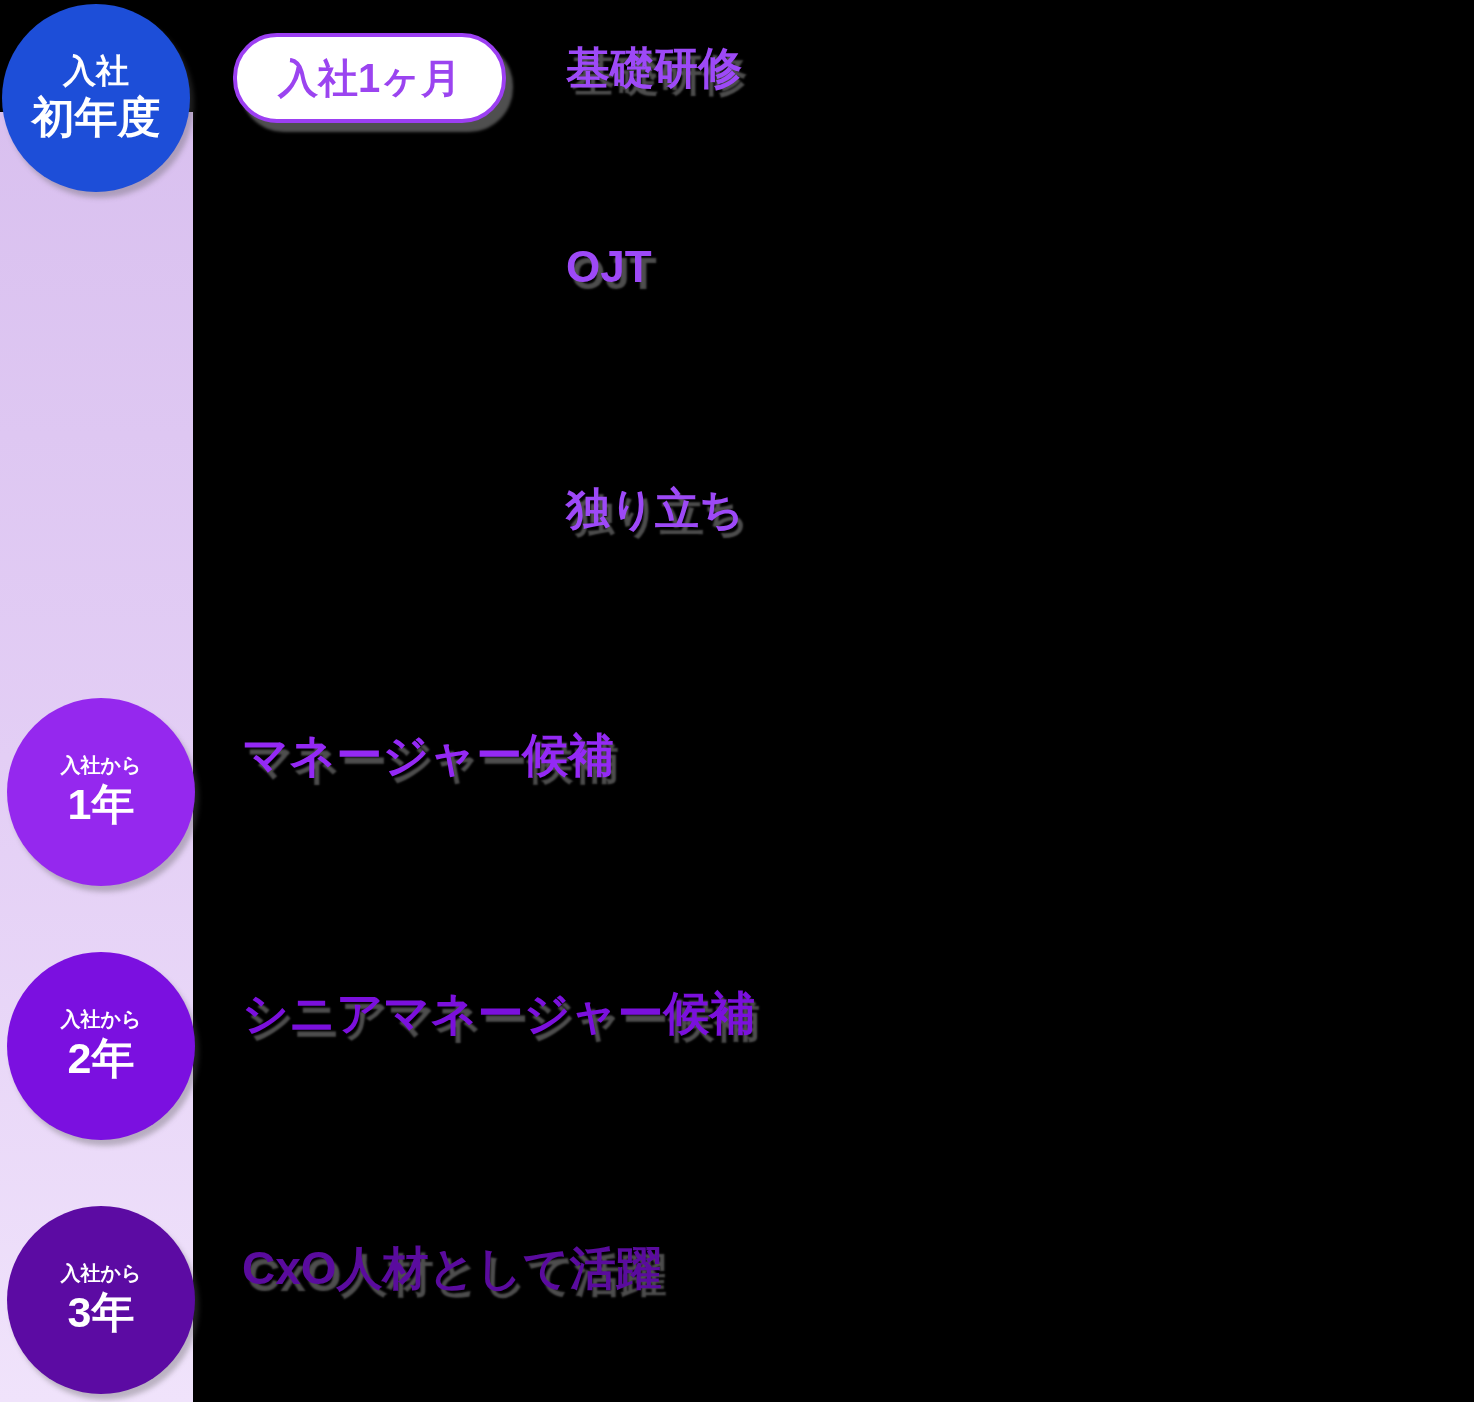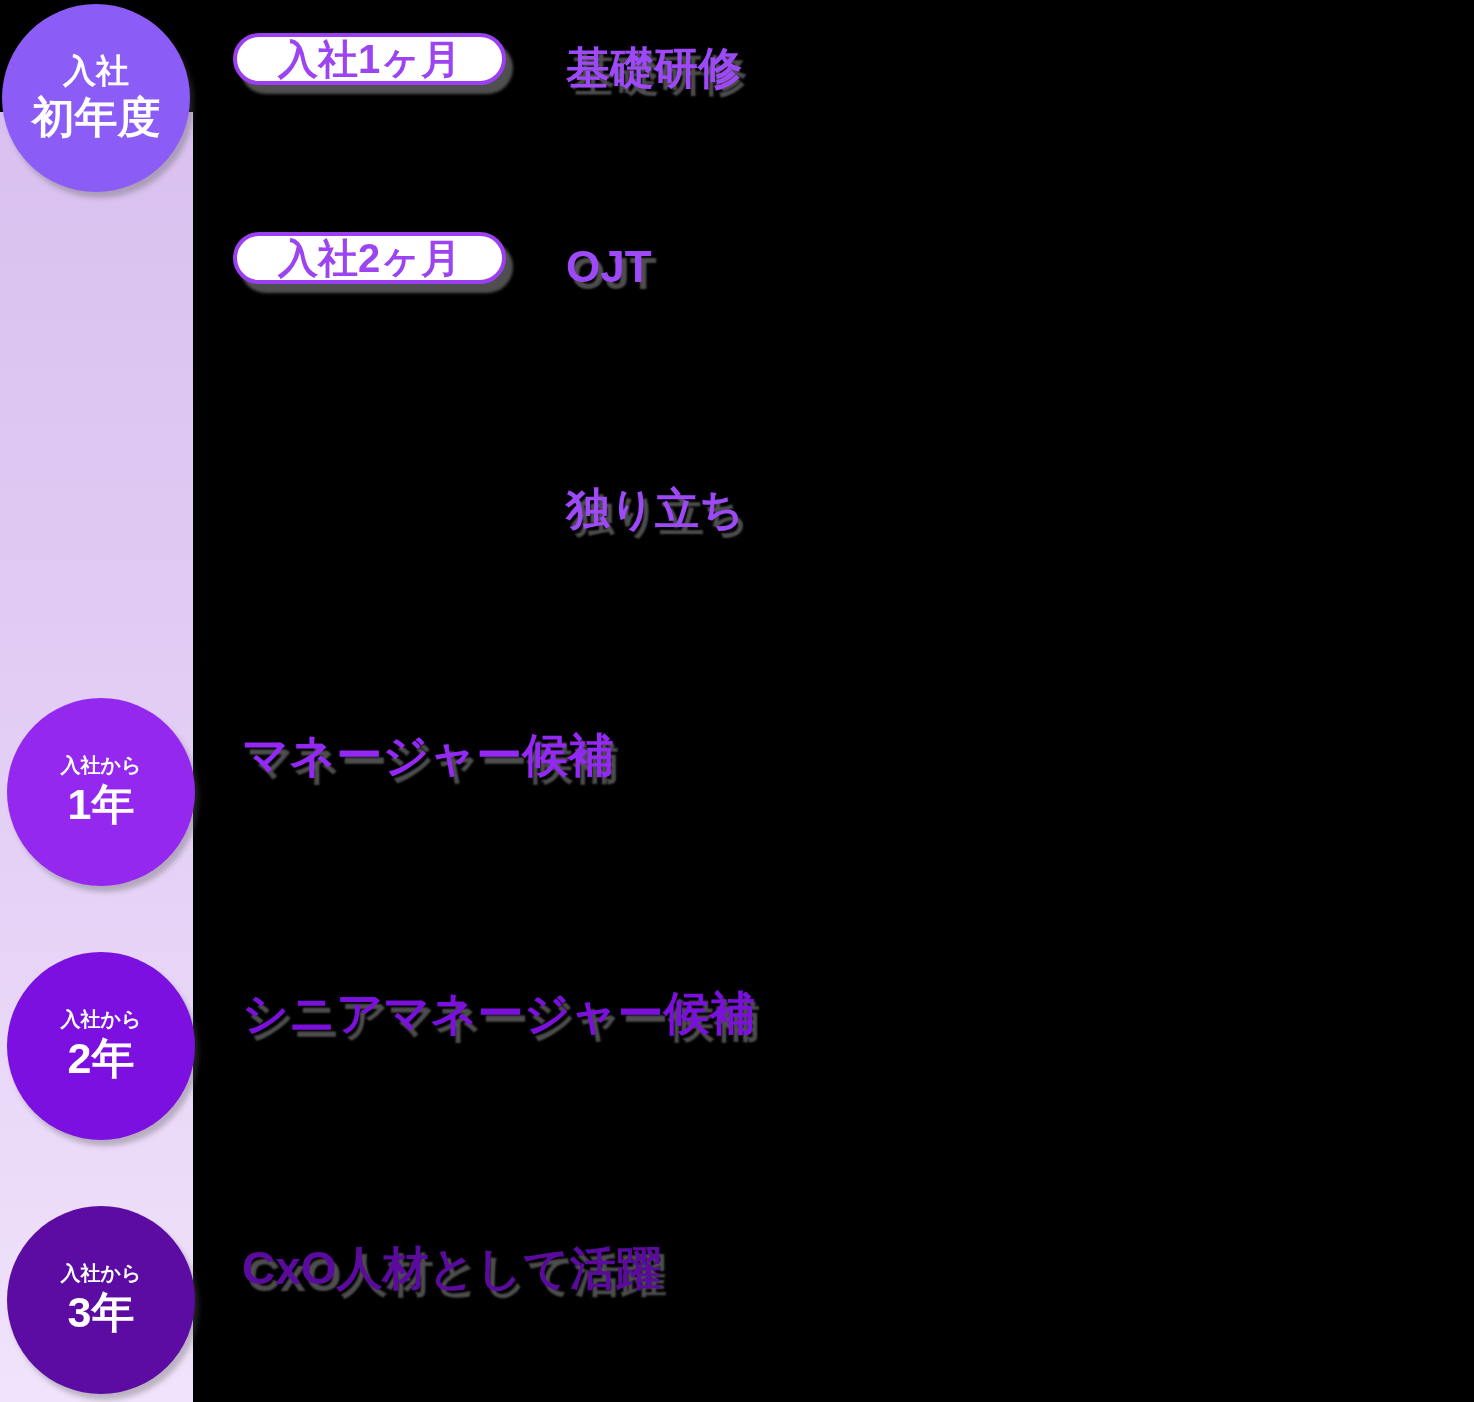--- a/index.html
+++ b/index.html
@@ -30,21 +30,21 @@
   .c1{left:2px;top:4px;}
   .c2{left:7px;top:698px;}
   .c3{left:7px;top:952px;}
   .c4{left:7px;top:1206px;}
   .circle .l1{font-size:20px;font-weight:700;line-height:1.1;}
   .c1 .l1{font-size:33px;}
   .circle .l2{font-size:43px;font-weight:800;line-height:1.15;margin-top:4px;text-align:center;}
   
   .pill{
     position:absolute;
-    left:233px;width:273px;height:52px;
+    left:233px;width:273px;height:90px;
     background:#ffffff;
     border:4px solid #9c3ff2;
     border-radius:44px;
     box-sizing:border-box;
     display:flex;align-items:center;justify-content:center;
     box-shadow:7px 9px 3px rgba(88,88,88,0.9);
   }
   .p1{top:33px;}
   .p2{top:232px;}
   .p3{top:475px;}
@@ -75,21 +75,21 @@
   .m2{top:990px;}
   .m3{top:1245px;}
 </style>
 </head>
 <body>
 
 <div class="canvas">
 
   <div class="bar"></div>
 
-  <div class="circle c1" style="background-color: #8b5cf6;">
+  <div class="circle c1" style="background-color: #1d4ed8;">
     <span class="l1">入社</span>
     <span class="l2">初年度</span>
   </div>
   <div class="circle c2" style="background-color: rgb(149, 40, 238);">
     <span class="l1">入社から</span>
     <span class="l2">1年</span>
   </div>
   <div class="circle c3" style="background-color: rgb(123, 16, 224);">
     <span class="l1">入社から</span>
     <span class="l2">2年</span>
@@ -97,23 +97,20 @@
   <div class="circle c4" style="background-color: rgb(92, 11, 163);">
     <span class="l1">入社から</span>
     <span class="l2">3年</span>
   </div>
 
   <div class="pill p1">
     <span class="pill-label">入社1ヶ月</span>
   </div>
   <div class="phase-title t1">基礎研修</div>
 
-  <div class="pill p2">
-    <span class="pill-label">入社2ヶ月</span>
-  </div>
   <div class="phase-title t2">OJT</div>
 
   <div class="phase-title t3">独り立ち</div>
 
   <div class="ms-title m2" style="color: rgb(123, 16, 221);">シニアマネージャー候補</div>
   <div class="ms-title m1" style="color: rgb(148, 41, 245);">マネージャー候補</div>
   <div class="ms-title m3" style="color: rgb(90, 11, 158); text-align: right;">CxO人材として活躍</div>
 
 </div>
 

